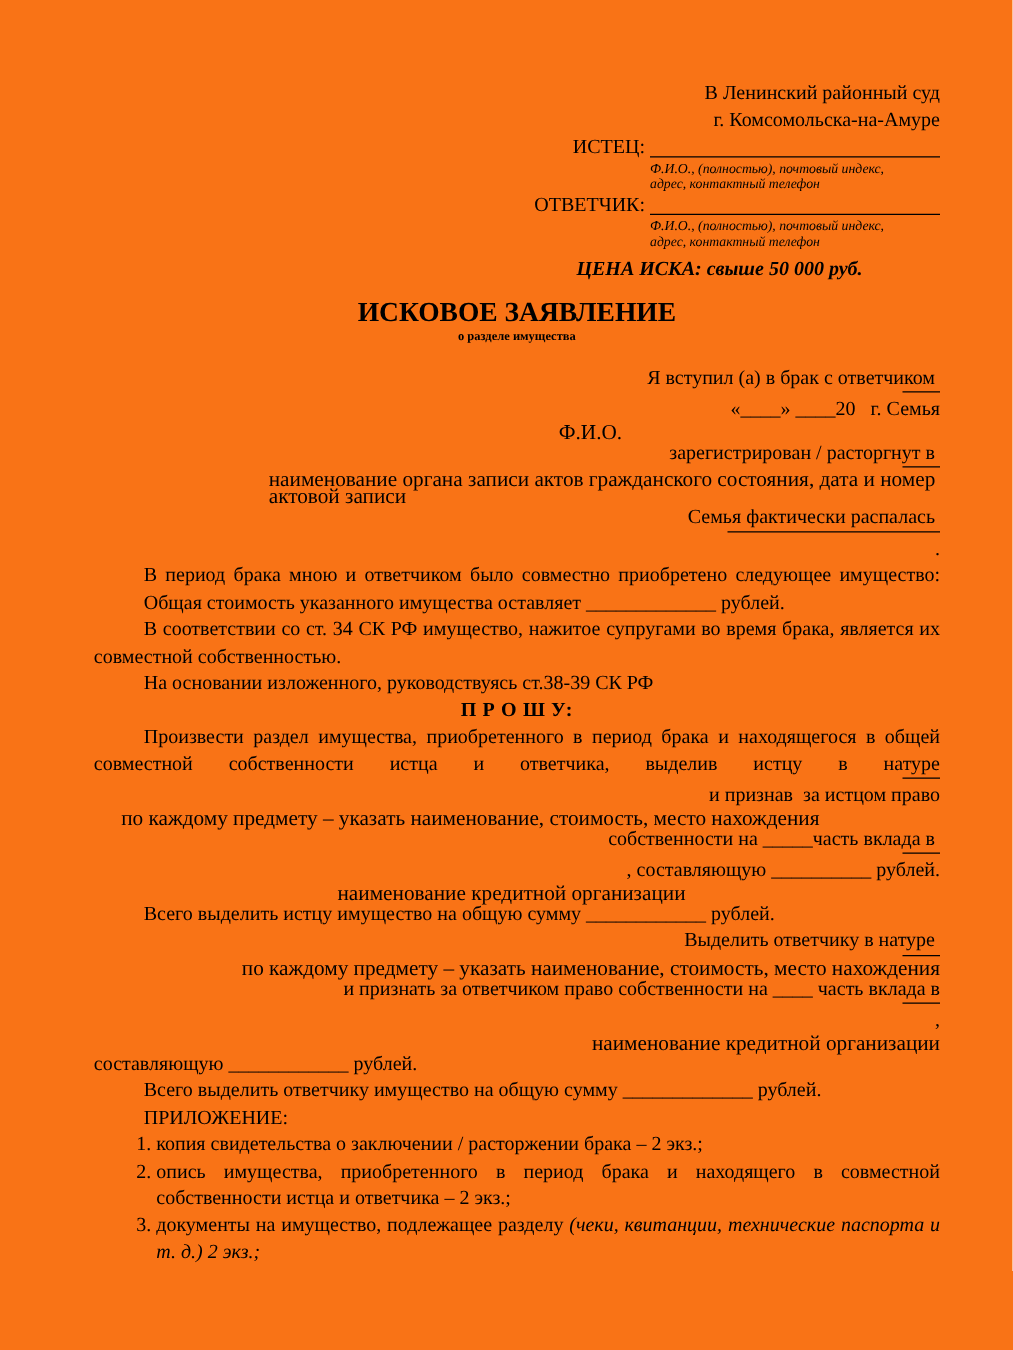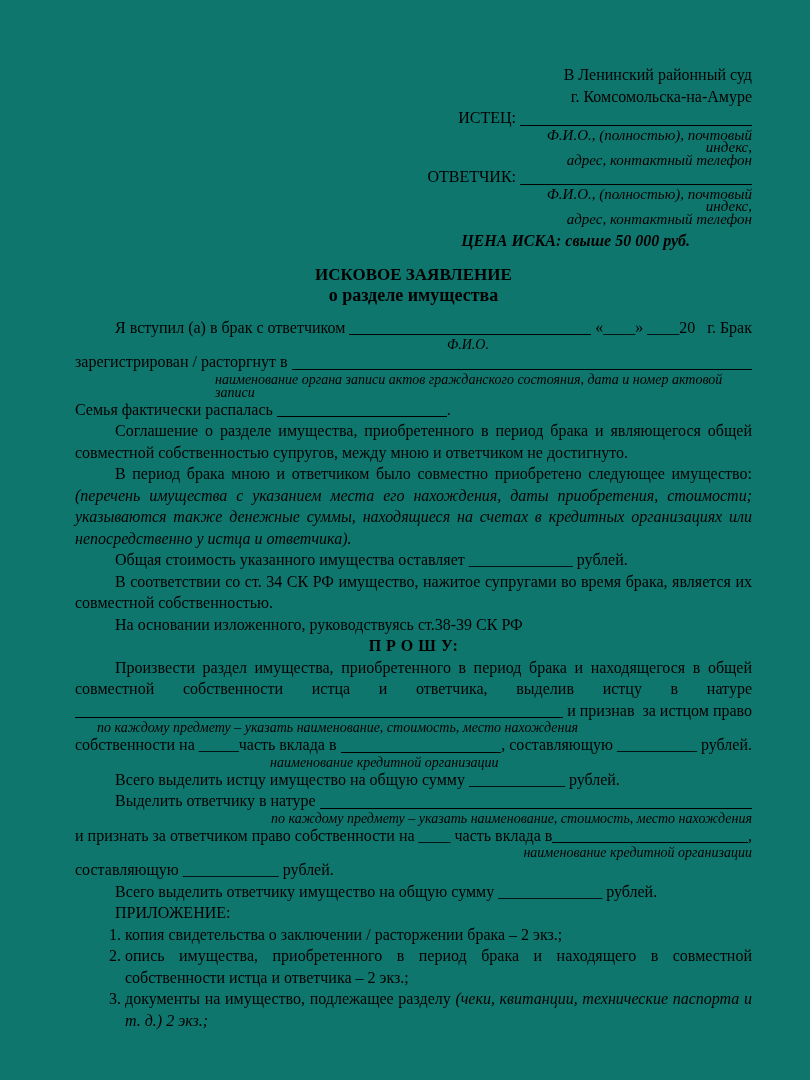--- a/index.html
+++ b/index.html
@@ -1,44 +1,44 @@
 <!DOCTYPE html>
 <html><head>
 <meta charset="utf-8">
 <style>
   html,body { margin:0; padding:0; background:#ffffff; }
   .page {
     width:810px; height:1080px; box-sizing:border-box;
     padding:64px 58px 0 75px;
     font-family:"Liberation Serif","DejaVu Serif",serif;
     font-size:16px; line-height:21.5px; color:#000;
-    overflow:hidden; background:#0f766e;
+    overflow:hidden; background:#f97316;
   }
   .right { text-align:right; }
   .hdr-row { display:flex; justify-content:flex-end; align-items:flex-end; }
   .hdr-row span { white-space:pre; }
   .blank { border-bottom:1px solid #000; }
   .hdr-blank { width:232px; margin-bottom:3px; }
-  .hdr-cap { width:232px; margin-left:auto; text-align:right;
-             font-size:15px; line-height:12.5px; font-style:italic; }
+  .hdr-cap { width:232px; margin-left:auto; text-align:left;
+             font-size:11px; line-height:12.5px; font-style:italic; }
   .price { text-align:right; padding-right:62px; font-weight:bold; font-style:italic; margin-top:5px; }
   .title { text-align:center; font-weight:bold; margin-top:13px; line-height:20px; }
-  .title-1 { font-size:17px; }
-  .title-2 { font-size:18px;text-align:center; }
+  .title-1 { font-size:22px; }
+  .title-2 { font-size:10px;text-align:center; }
   .body-start { margin-top:12px; }
   .p { text-align:justify; }
   .ind { text-indent:40px; }
   .jlast { text-align:justify; text-align-last:justify; }
   .it { font-style:italic; }
-  .row { display:flex; align-items:flex-end; }
+  .row { display:flex; align-items:flex-end;flex-direction:column; }
   .row span { white-space:pre; }
   .row .ind-pad { padding-left:40px; }
   .fill { flex:1; border-bottom:1px solid #000; margin-bottom:3px; min-width:30px; }
   .w170 { width:170px; border-bottom:1px solid #000; margin-bottom:3px; }
-  .cap { font-size:14px; line-height:13px; font-style:italic; }
+  .cap { font-size:17px; line-height:13px; }
   .cap-p1 { padding-left:372px; }
   .cap-p2 { padding-left:140px; }
   .cap-p3 { padding-left:266px; }
   .cap-p12 { padding-left:22px; }
   .cap-p13 { padding-left:195px; }
   .cap-right { text-align:right; }
   .heading-center { text-align:center; font-weight:bold; letter-spacing:0.5px; }
   ol.att { margin:0; padding-left:50px; }
   ol.att li { text-align:justify; }
 </style>
@@ -71,39 +71,37 @@
   <div class="title">
     <div class="title-1">ИСКОВОЕ ЗАЯВЛЕНИЕ</div>
     <div class="title-2">о разделе имущества</div>
   </div>
 
   <div class="body-start">
 
     <div class="row">
       <span class="ind-pad">Я вступил (а) в брак с ответчиком </span>
       <span class="fill"></span>
-      <span> «____» ____20   г. Брак</span>
+      <span> «____» ____20   г. Семья</span>
     </div>
     <div class="cap cap-p1">Ф.И.О.</div>
 
     <div class="row">
       <span>зарегистрирован / расторгнут в </span>
       <span class="fill"></span>
     </div>
     <div class="cap cap-p2">наименование органа записи актов гражданского состояния, дата и номер актовой записи</div>
 
     <div class="row">
       <span>Семья фактически распалась </span>
       <span class="w170"></span>
       <span>.</span>
     </div>
 
-    <div class="p ind">Соглашение о разделе имущества, приобретенного в период брака и являющегося общей совместной собственностью супругов, между мною и ответчиком не достигнуто.</div>
     <div class="jlast ind">В период брака  мною и ответчиком было совместно приобретено следующее  имущество:</div>
-    <div class="p it">(перечень имущества с указанием места его нахождения, даты приобретения, стоимости; указываются также денежные суммы, находящиеся на счетах в кредитных организациях или непосредственно у истца и ответчика).</div>
     <div class="p ind">Общая стоимость указанного имущества оставляет _____________  рублей.</div>
     <div class="p ind">В соответствии со ст. 34 СК РФ имущество, нажитое супругами во время брака, является их совместной собственностью.</div>
     <div class="p ind">На основании изложенного, руководствуясь  ст.38-39 СК РФ</div>
 
     <div class="heading-center">П Р О Ш У:</div>
 
     <div class="jlast ind">Произвести раздел  имущества, приобретенного в период брака и находящегося в общей совместной собственности истца и ответчика, выделив истцу в натуре</div>
 
     <div class="row">
       <span class="fill"></span>

